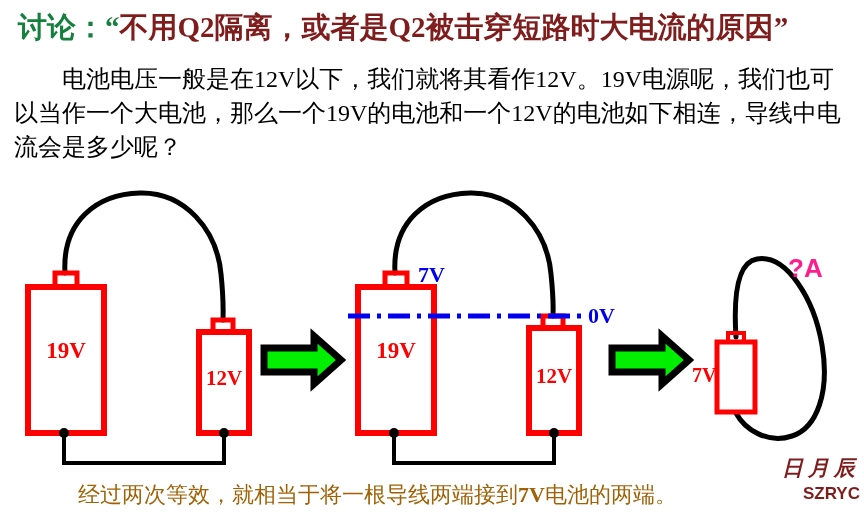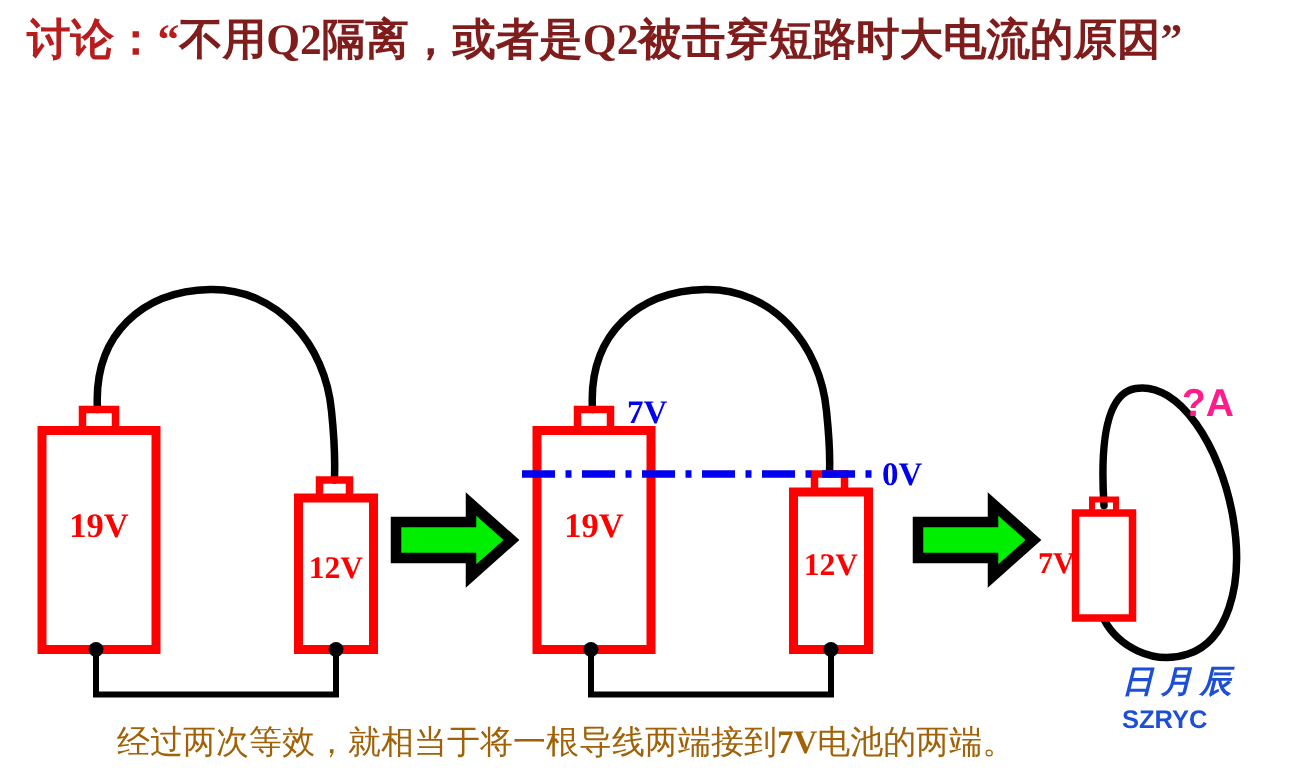--- a/index.html
+++ b/index.html
@@ -24,21 +24,21 @@
     left: 18px;
     top: 4px;
     width: 840px;
     height: 46px;
     white-space: nowrap;
     font-size: 29px;
     font-weight: bold;
     line-height: 46px;
     letter-spacing: 0px;
   }
-  #title-line .t-black { color: #b91c1c; text-align: right; }
+  #title-line .t-black { color: #15803d; text-align: right; }
   #title-line .t-red { color: #7f1d1d; }
 
   
   #intro-paragraph {
     position: absolute;
     left: 14px;
     top: 62px;
     width: 836px;
     font-size: 24px;
     line-height: 34px;
@@ -57,24 +57,24 @@
     line-height: 30px;
     color: #a16207;
     margin-left: 48px;
   }
   #closing-paragraph b { font-weight: bold; }
 
   
   #watermark {
     position: absolute;
     left: 748px;
-    top: 442px;
+    top: 456px;
     width: 112px;
-    text-align: left;
-    color: #1d4ed8;
+    text-align: right;
+    color: #7f1d1d;
     user-select: none;
   }
   #watermark .wm-cn {
     font-size: 21px;
     letter-spacing: 5px;
     font-family: "Liberation Serif", serif;
     font-weight: bold;
     font-style: italic;
     line-height: 24px;
   }
@@ -113,20 +113,21 @@
 </style>
 </head>
 <body>
 
 <div id="page">
 
   <div id="title-line">
     <span class="t-black">讨论：</span><span class="t-black">“</span><span class="t-red">不用Q2隔离，或者是Q2被击穿短路时大电流的原因</span><span class="t-red">”</span>
   </div>
 
+  <div id="intro-paragraph">电池电压一般是在12V以下，我们就将其看作12V。19V电源呢，我们也可以当作一个大电池，那么一个19V的电池和一个12V的电池如下相连，导线中电流会是多少呢？</div>
 
   <svg id="diagram" viewBox="0 0 864 300">
 
     <g>
 
       <path d="M 65,103 C 62,52 96,24 140,23 C 185,22 217,60 221,104 C 224,133 223,142 223,150" fill="none" stroke="#000000" stroke-width="5" stroke-linecap="round"></path>
 
       <rect x="55" y="103" width="22" height="15" fill="none" stroke="#ff0000" stroke-width="5"></rect>
       <rect x="28" y="117" width="76" height="146" fill="#ffffff" stroke="#ff0000" stroke-width="6"></rect>
       <text class="batt-label" x="66" y="188" font-size="23" text-anchor="middle">19V</text>

